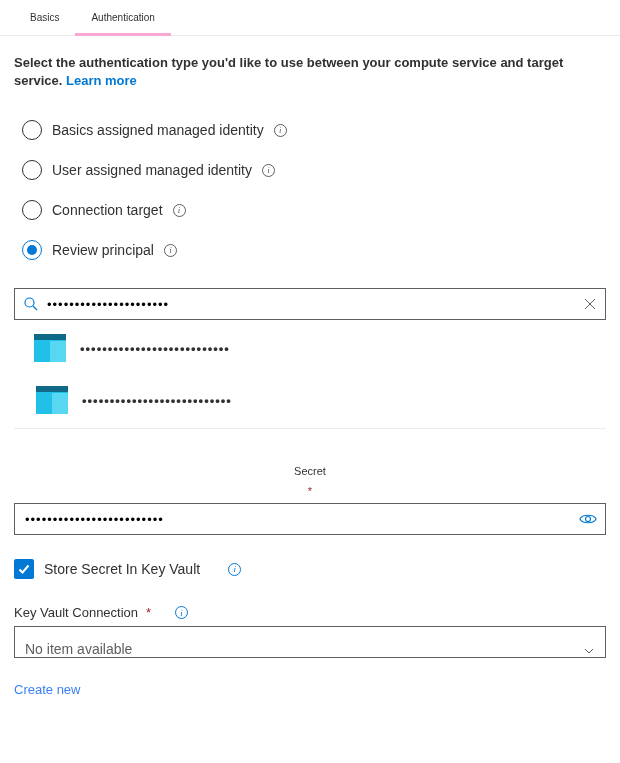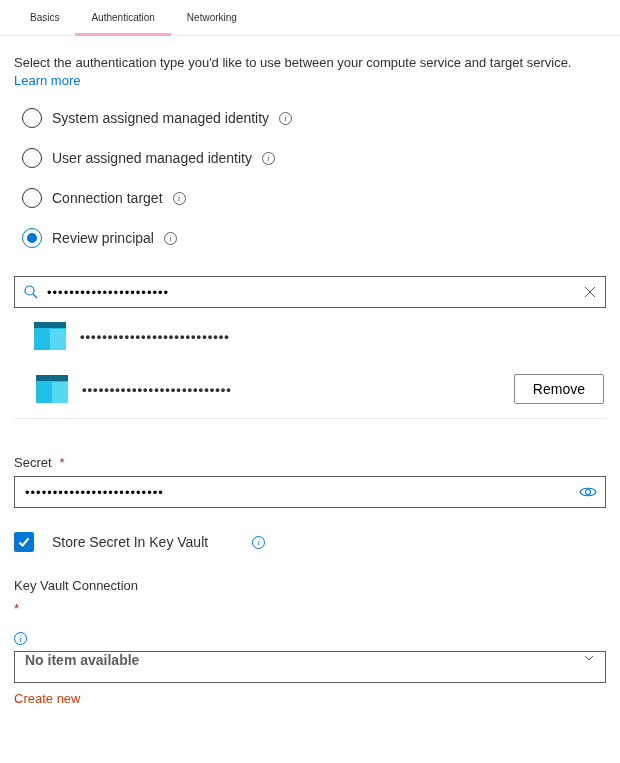--- a/index.html
+++ b/index.html
@@ -23,21 +23,21 @@
       font-size: 10px;
       color: #323130;
       border-bottom: 3px solid transparent;
       margin-bottom: -1px;
     }
     .tab.active {
       font-weight: 400;
       border-bottom: 3px solid #f9a8d4;
     }
     .content { padding: 18px 14px 14px 14px; }
-    .intro { font-size: 13px; color: #323130; line-height: 1.4; margin-bottom: 8px; }
+    .intro { font-size: 13px; color: #323130; line-height: 1.4; margin-bottom: 20px; font-weight: bold; }
     .intro a { color: #0078d4; text-decoration: none; }
     .radio-group { margin-left: 8px; }
     .radio-item {
       display: flex;
       align-items: center;
       gap: 10px;
       padding: 10px 0;
       cursor: pointer;
     }
     .radio-circle {
@@ -125,26 +125,27 @@
     .remove-btn {
       border: 1px solid #8a8886;
       background: #fff;
       padding: 6px 18px;
       font-size: 14px;
       cursor: pointer;
       font-family: inherit;
       border-radius: 2px;
     }
     .field-label {
-      font-size: 13px;
+      font-size: 11px;
       margin-top: 36px;
       margin-bottom: 6px;
       display: flex;
       align-items: center;
       gap: 8px;
+      flex-direction: column;
     }
     .required { color: #a4262c; }
     .text-input-wrap {
       display: flex;
       align-items: center;
       border: 1px solid #605e5c;
       height: 32px;
       padding: 0 8px 0 10px;
     }
     .text-input {
@@ -152,80 +153,77 @@
       border: none;
       outline: none;
       font-size: 13px;
       letter-spacing: 1px;
       font-family: inherit;
     }
     .eye-icon { color: #0078d4; cursor: pointer; display: flex; }
     .checkbox-row {
       display: flex;
       align-items: center;
-      gap: 18px;
+      gap: 10px;
       margin-top: 24px;
     }
     .checkbox {
       width: 20px; height: 20px;
       background: #0078d4;
       display: flex; align-items: center; justify-content: center;
       cursor: pointer;
       border-radius: 2px;
     }
     .checkbox svg { stroke: #fff; }
     .kv-label {
       font-size: 13px;
       margin-top: 26px;
       margin-bottom: 6px;
       display: flex;
-      align-items: flex-start;
+      align-items: center;
       gap: 8px;
-      flex-direction: column;
     }
     .select-box {
       display: flex;
-      align-items: flex-start;
+      align-items: flex-end;
       justify-content: space-between;
       border: 1px solid #605e5c;
       height: 32px;
       padding: 0 10px;
       cursor: pointer;
-      font-weight: bold;
     }
     .select-placeholder { color: #605e5c; font-size: 14px; }
     .chevron { color: #605e5c; display: flex; }
     .create-link {
-      color: #c2410c;
+      color: #3b82f6;
       font-size: 13px;
       text-decoration: none;
       display: inline-block;
-      margin-top: 8px;
+      margin-top: 24px;
       cursor: pointer;
     }
   </style>
 </head>
 <body>
 
 <div class="tabs">
   <div class="tab">Basics</div>
   <div class="tab active">Authentication</div>
-  <div class="tab">Networking</div>
 </div>
 
 <div class="content">
 
   <p class="intro">
     <span>Select the authentication type you'd like to use between your compute service and target service. </span><a href="#">Learn more</a>
   </p>
 
   <div class="radio-group">
     <div class="radio-item">
       <span class="radio-circle"></span>
-      <span class="radio-label">System assigned managed identity</span>
+      <span class="radio-label">Basics assigned managed identity</span>
       <span class="info-icon">i</span>
     </div>
     <div class="radio-item">
       <span class="radio-circle"></span>
       <span class="radio-label">User assigned managed identity</span>
       <span class="info-icon">i</span>
     </div>
     <div class="radio-item">
       <span class="radio-circle"></span>
       <span class="radio-label">Connection target</span>
@@ -258,21 +256,20 @@
     <span class="cyan-icon"></span>
     <span class="dots">•••••••••••••••••••••••••••</span>
   </div>
 
 
   <div class="selected-row">
     <div class="selected-left">
       <span class="cyan-icon"></span>
       <span class="dots">•••••••••••••••••••••••••••</span>
     </div>
-    <button class="remove-btn">Remove</button>
   </div>
 
   <div class="field-label">
     <span>Secret</span>
     <span class="required">*</span>
   </div>
   <div class="text-input-wrap">
     <input class="text-input" type="text" value="•••••••••••••••••••••••••" style="">
     <span class="eye-icon">
       <svg width="18" height="14" viewBox="0 0 18 14" fill="none">

